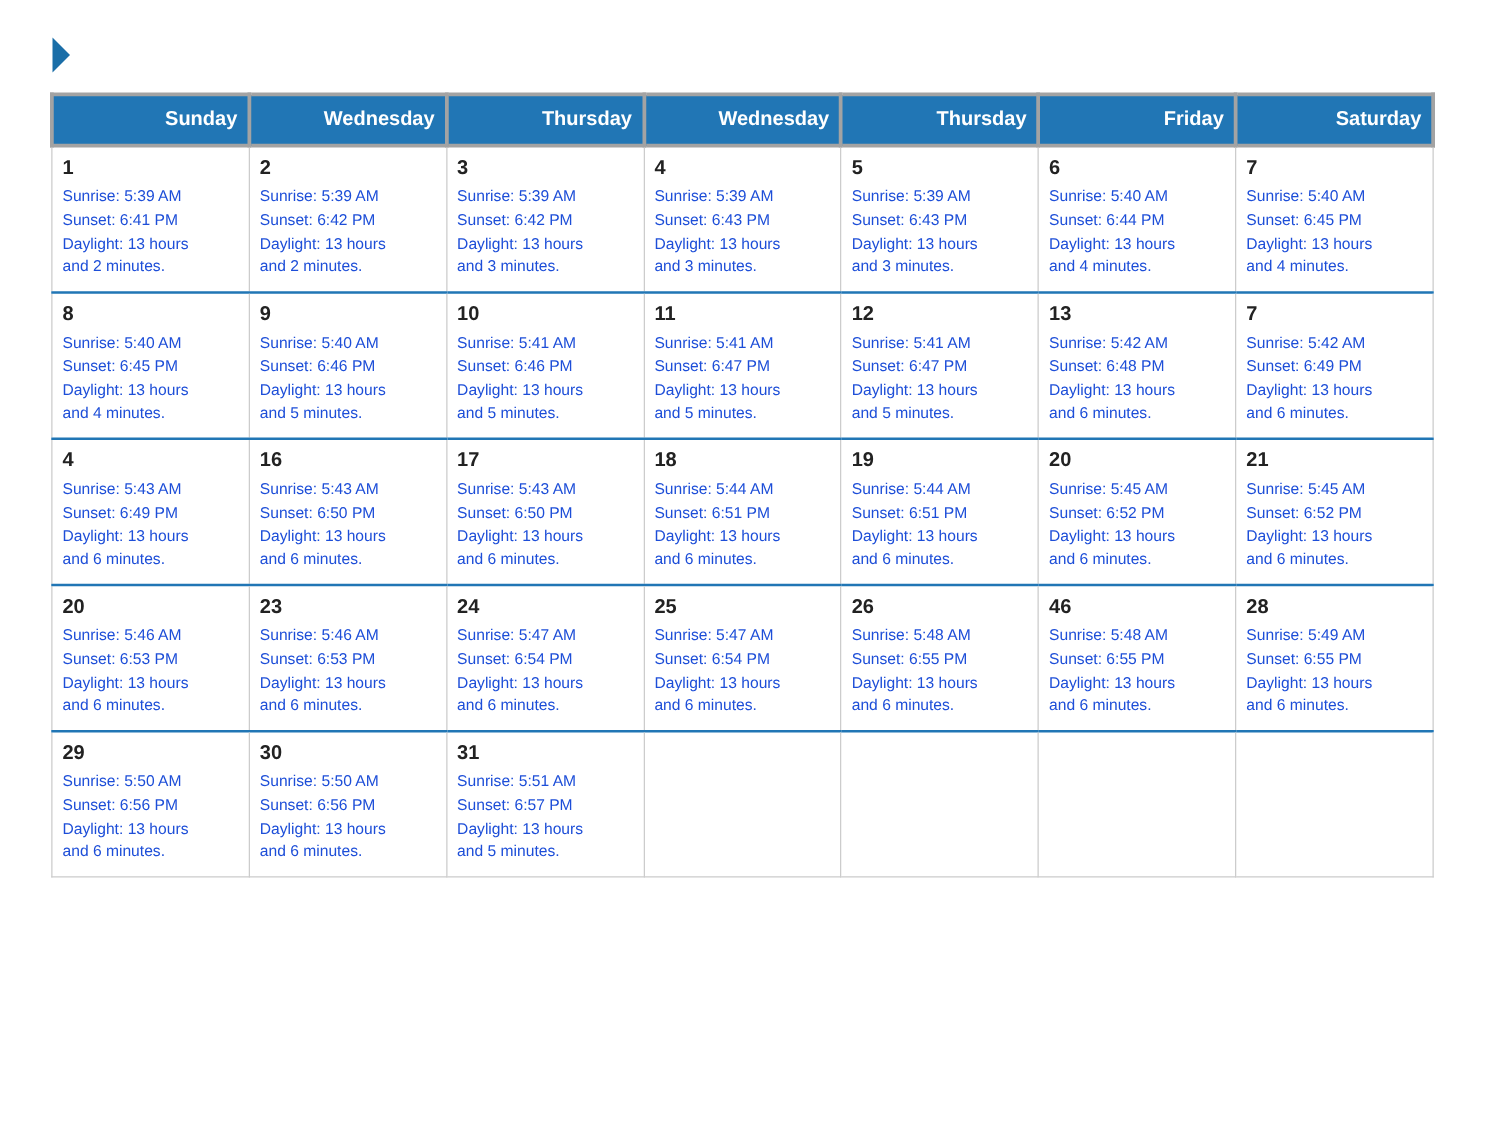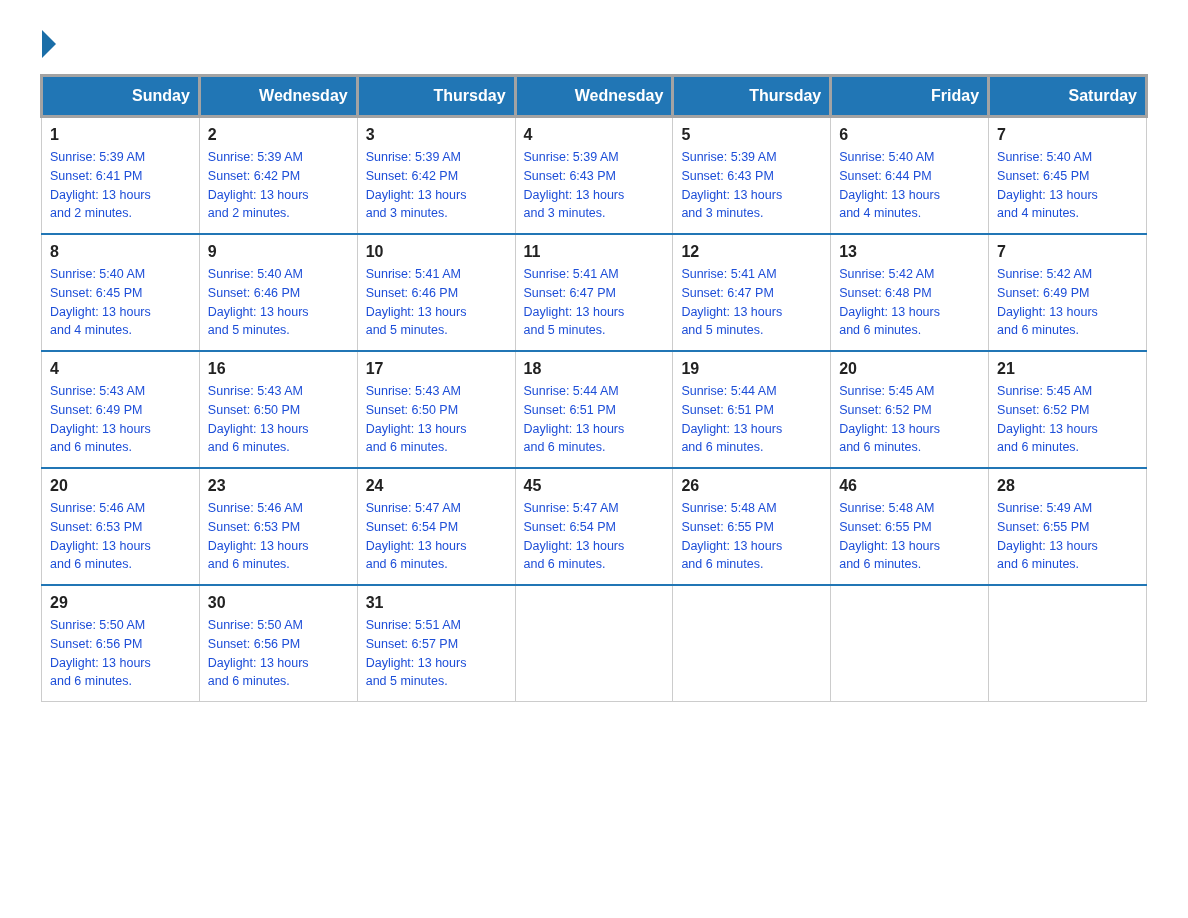--- a/index.html
+++ b/index.html
@@ -241,21 +241,21 @@
         </td>
         <td>
           <span class="day-number">23</span>
 <div class="day-info">Sunrise: 5:46 AM<br>Sunset: 6:53 PM<br>Daylight: 13 hours<br>and 6 minutes.</div>
         </td>
         <td>
           <span class="day-number">24</span>
 <div class="day-info">Sunrise: 5:47 AM<br>Sunset: 6:54 PM<br>Daylight: 13 hours<br>and 6 minutes.</div>
         </td>
         <td>
-          <span class="day-number">45</span>
+          <span class="day-number">25</span>
 <div class="day-info">Sunrise: 5:47 AM<br>Sunset: 6:54 PM<br>Daylight: 13 hours<br>and 6 minutes.</div>
         </td>
         <td>
           <span class="day-number">26</span>
 <div class="day-info">Sunrise: 5:48 AM<br>Sunset: 6:55 PM<br>Daylight: 13 hours<br>and 6 minutes.</div>
         </td>
         <td>
           <span class="day-number">46</span>
 <div class="day-info">Sunrise: 5:48 AM<br>Sunset: 6:55 PM<br>Daylight: 13 hours<br>and 6 minutes.</div>
         </td>

